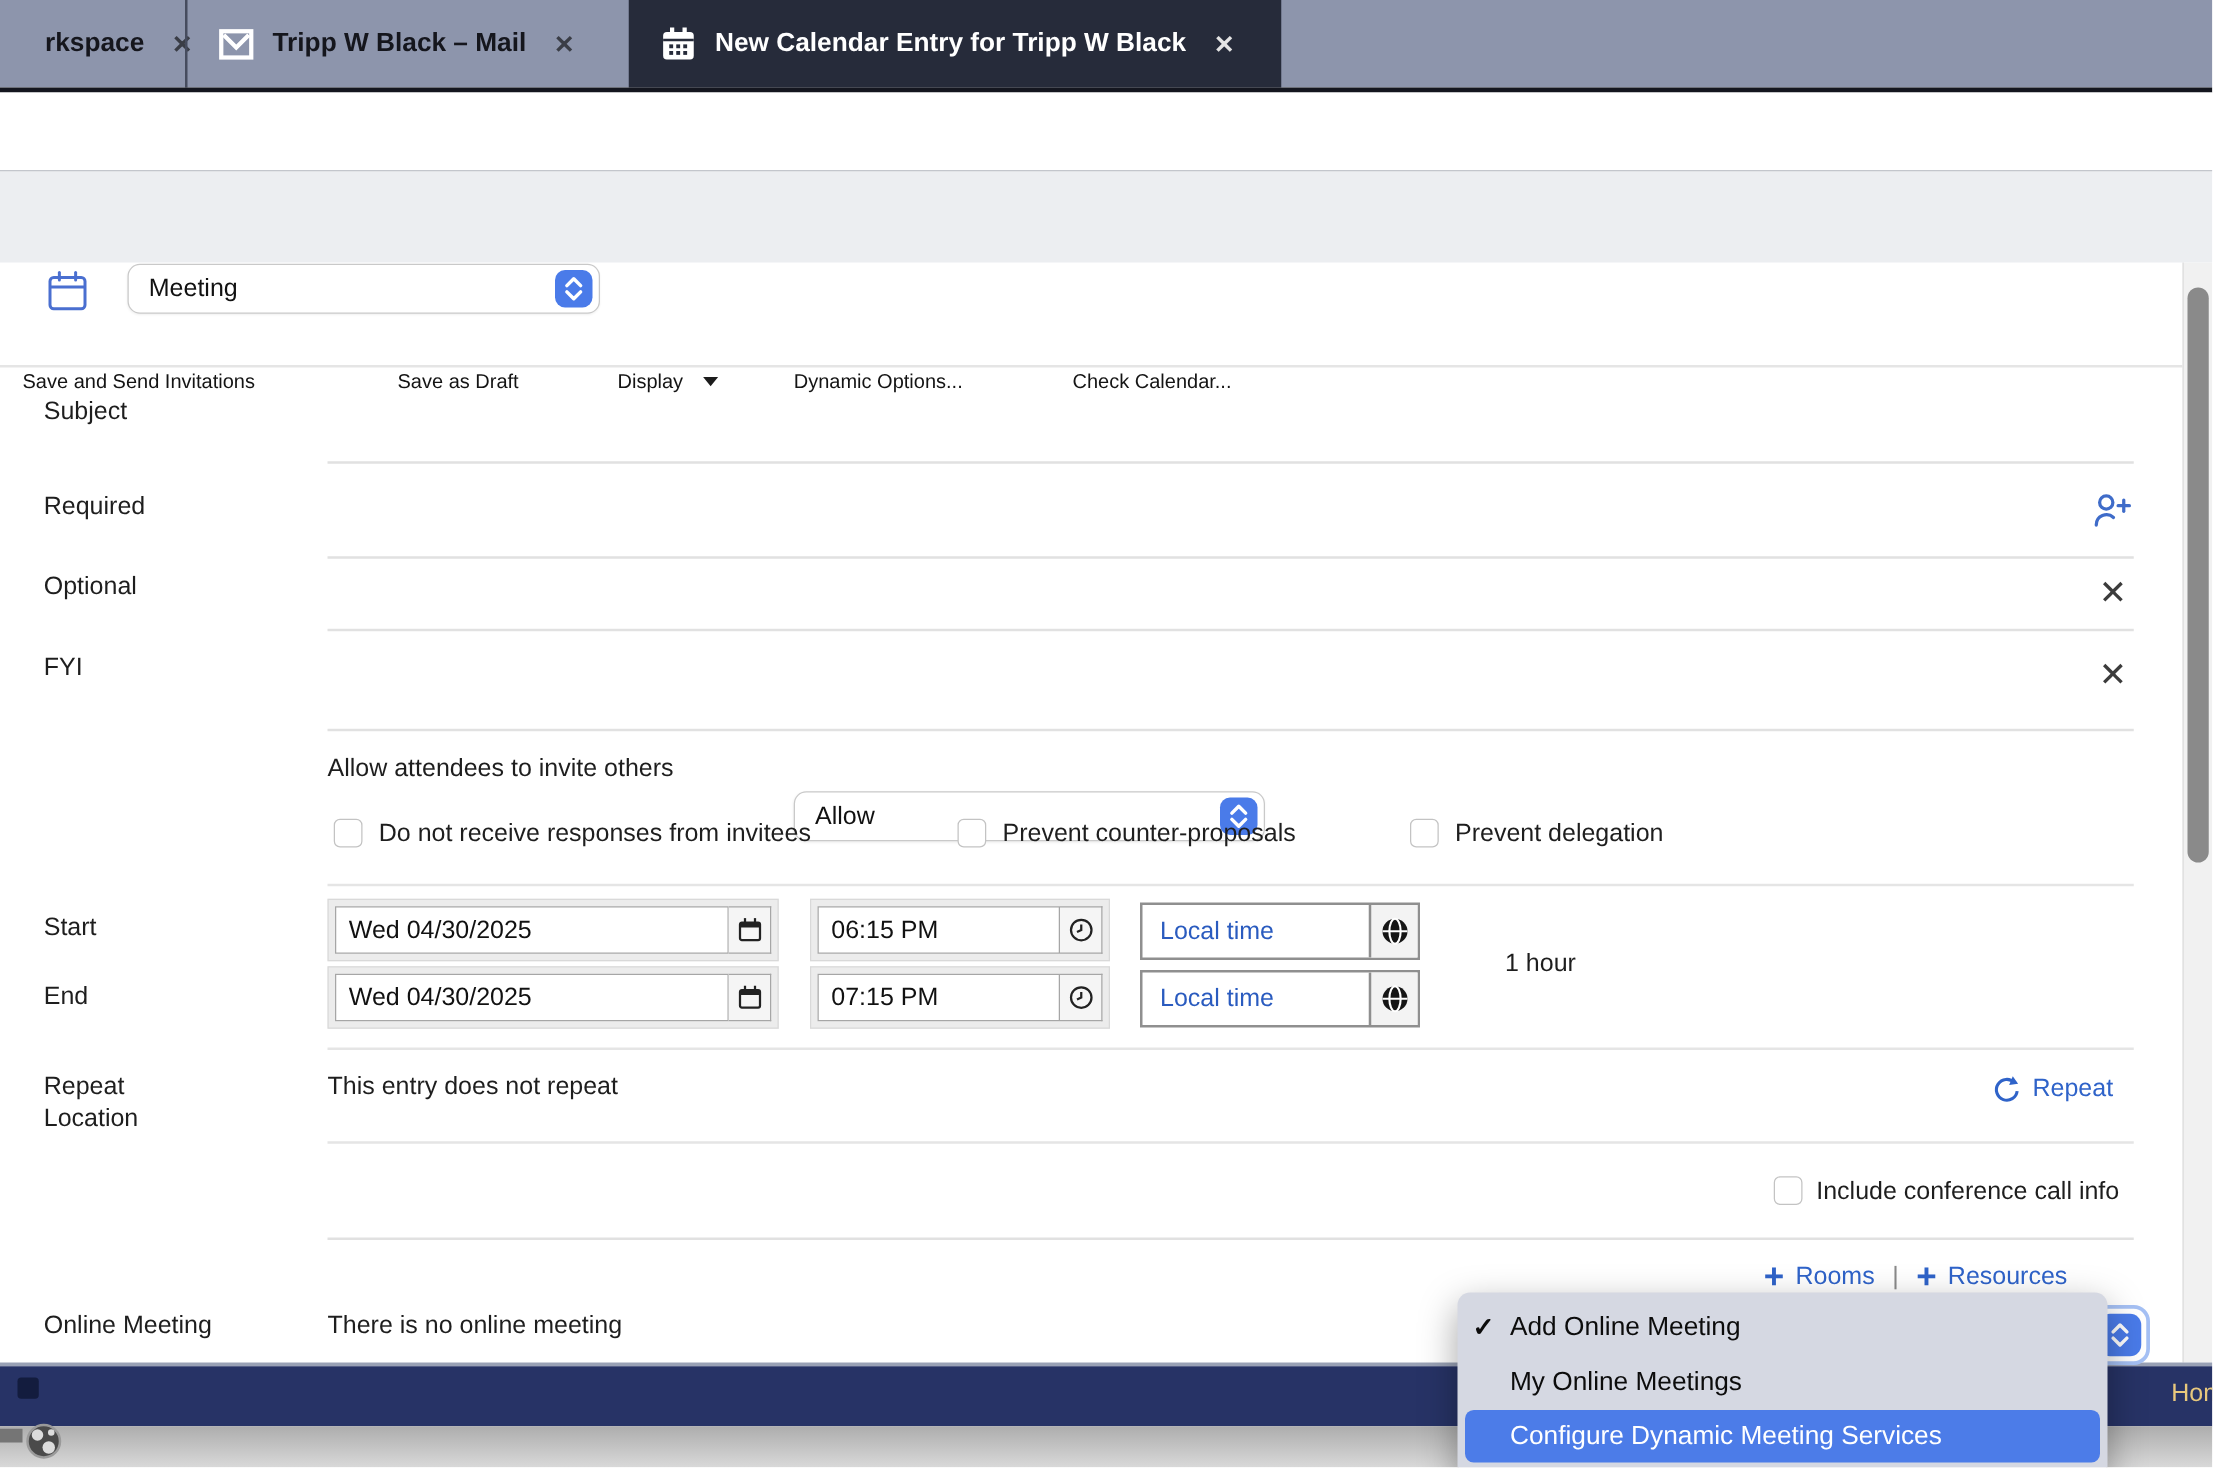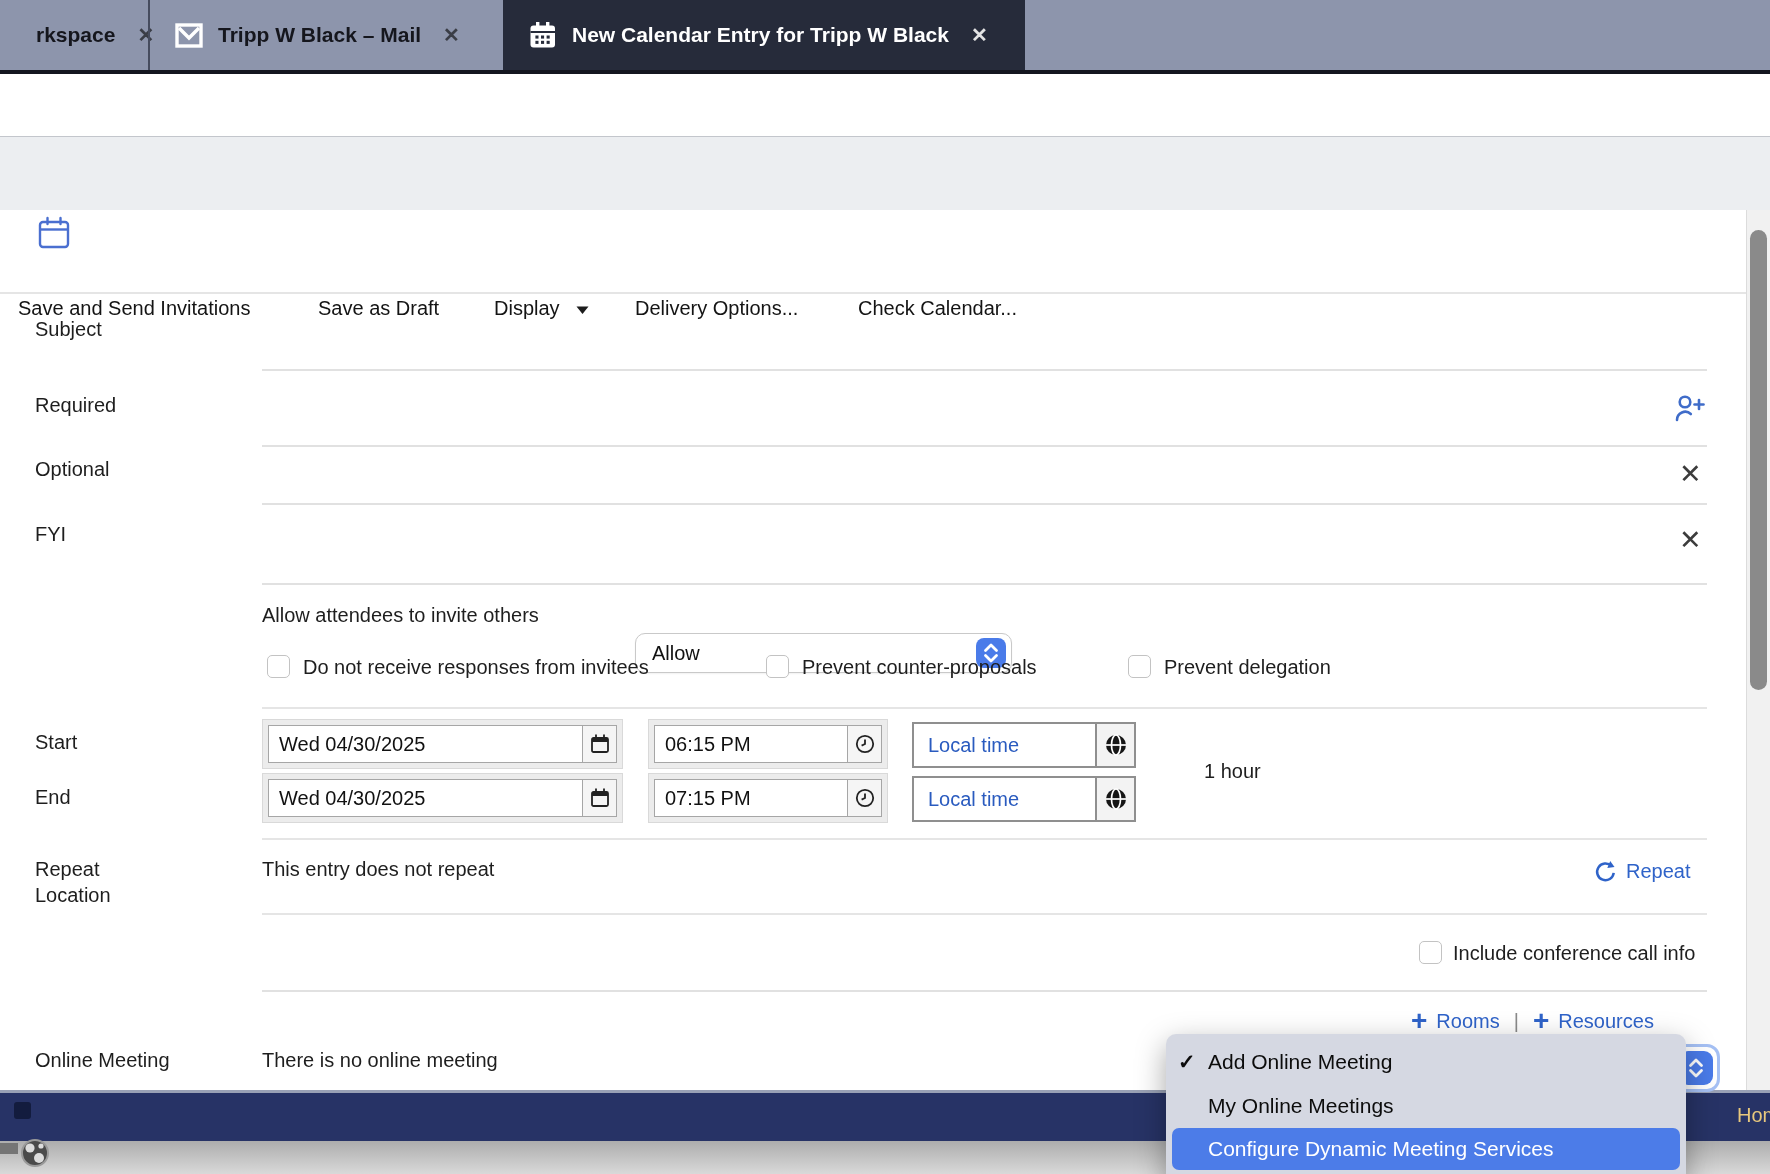--- a/index.html
+++ b/index.html
@@ -16,21 +16,21 @@
   .topline{left:0;top:70px;width:1770px;height:4px;background:#14161f;}
   
   .toolbar{left:0;top:74px;width:1770px;height:62px;background:#fff;}
   .ticon{position:absolute;top:88px;width:32px;height:32px;}
   .tglyph{position:absolute;top:86px;font-family:"DejaVu Serif",serif;font-size:31px;color:#9b9b9b;line-height:36px;}
   .fontfield{position:absolute;left:363px;top:86px;width:345px;height:36px;background:#fff;border:1px solid #b9b9b9;display:flex;}
   .fontdrop{position:absolute;right:0;top:0;width:32px;height:34px;background:#ededed;border-left:1px solid #b9b9b9;display:flex;align-items:center;justify-content:center;color:#5a5a5a;font-size:14px;}
   .sizefield{position:absolute;left:732px;top:86px;width:84px;height:36px;border:1px solid #d2d2d2;border-radius:18px;display:flex;align-items:center;justify-content:flex-end;padding-right:10px;box-sizing:border-box;}
   
   .actionbar{left:0;top:136px;width:1770px;height:74px;background:#eceef1;border-top:1px solid #c3c6cc;box-sizing:border-box;}
-  .act{position:absolute;top:160px;font-size:20px;color:#141414;white-space:nowrap;cursor:default;}
+  .act{position:absolute;top:160px;font-size:16px;color:#141414;white-space:nowrap;cursor:default;}
   
   .lbl{position:absolute;font-size:20px;color:#1e1e1e;white-space:nowrap;}
   .ul{position:absolute;height:2px;background:#e1e1e1;}
   .hr{position:absolute;height:2px;background:#e5e5e5;}
   .sel{position:absolute;background:#fff;border:1px solid #c9c9c9;border-radius:10px;display:flex;align-items:center;justify-content:space-between;padding:0 5px 0 16px;box-sizing:border-box;box-shadow:0 1px 2px rgba(0,0,0,.06);}
   .selbtn{width:30px;height:30px;border-radius:8px;background:#4a7be9;display:flex;align-items:center;justify-content:center;flex:0 0 auto;}
   .seltext{font-size:20px;color:#111;}
   .cb{position:absolute;width:23px;height:23px;border:1.5px solid #c3c3c3;border-radius:5px;background:#fff;box-sizing:border-box;}
   .xicon{position:absolute;font-size:27px;color:#3c3c3c;font-weight:400;}
   .lnk{color:#2f63c9;}
@@ -325,32 +325,41 @@
 
   <div class="abs actionbar">
     <span class="act" style="left:18px;">Save and Send Invitations</span>
     <span class="act" style="left:318px;">Save as Draft</span>
     <span class="act" style="left:494px;">
       <span>Display</span>
       <svg width="15" height="10" viewBox="0 0 15 10" style="margin-left:10px;">
           <polygon points="1.5,1.5 13.5,1.5 7.5,9" fill="#1c1c1c"></polygon>
         </svg>
     </span>
-    <span class="act" style="left:635px;">Delivery Options...</span>
+    <span class="act" style="left:635px;">Dynamic Options...</span>
     <span class="act" style="left:858px;">Check Calendar...</span>
   </div>
 
   <span class="abs" style="left:36px;top:215px;">
     <svg width="36" height="36" viewBox="0 0 36 36">
         <rect x="4" y="7" width="28" height="25" rx="3" fill="none" stroke="#4a6fd0" stroke-width="2.4"></rect>
         <line x1="4" y1="14.5" x2="32" y2="14.5" stroke="#4a6fd0" stroke-width="2.4"></line>
         <line x1="11.5" y1="3" x2="11.5" y2="9" stroke="#4a6fd0" stroke-width="2.4" stroke-linecap="round"></line>
         <line x1="24.5" y1="3" x2="24.5" y2="9" stroke="#4a6fd0" stroke-width="2.4" stroke-linecap="round"></line>
       </svg>
   </span>
+  <div class="sel" style="left:102px;top:211px;width:378px;height:40px;">
+    <span class="seltext">Meeting</span>
+    <span class="selbtn">
+      <svg width="30" height="30" viewBox="0 0 30 30">
+          <polyline points="9.5,12.5 15,7 20.5,12.5" fill="none" stroke="#fff" stroke-width="2.8" stroke-linecap="round" stroke-linejoin="round"></polyline>
+          <polyline points="9.5,17.5 15,23 20.5,17.5" fill="none" stroke="#fff" stroke-width="2.8" stroke-linecap="round" stroke-linejoin="round"></polyline>
+        </svg>
+    </span>
+  </div>
   <div class="hr" style="left:0;top:292px;width:1746px;"></div>
 
   <span class="lbl" style="left:35px;top:318px;">Subject</span>
   <div class="abs" style="left:262px;top:310px;width:1445px;height:57px;"></div>
   <div class="ul" style="left:262px;top:369px;width:1445px;"></div>
 
   <span class="lbl" style="left:35px;top:394px;">Required</span>
   <div class="abs" style="left:262px;top:380px;width:1390px;height:63px;"></div>
   <span class="abs" style="left:1672px;top:392px;">
     <svg width="34" height="34" viewBox="0 0 34 34">

